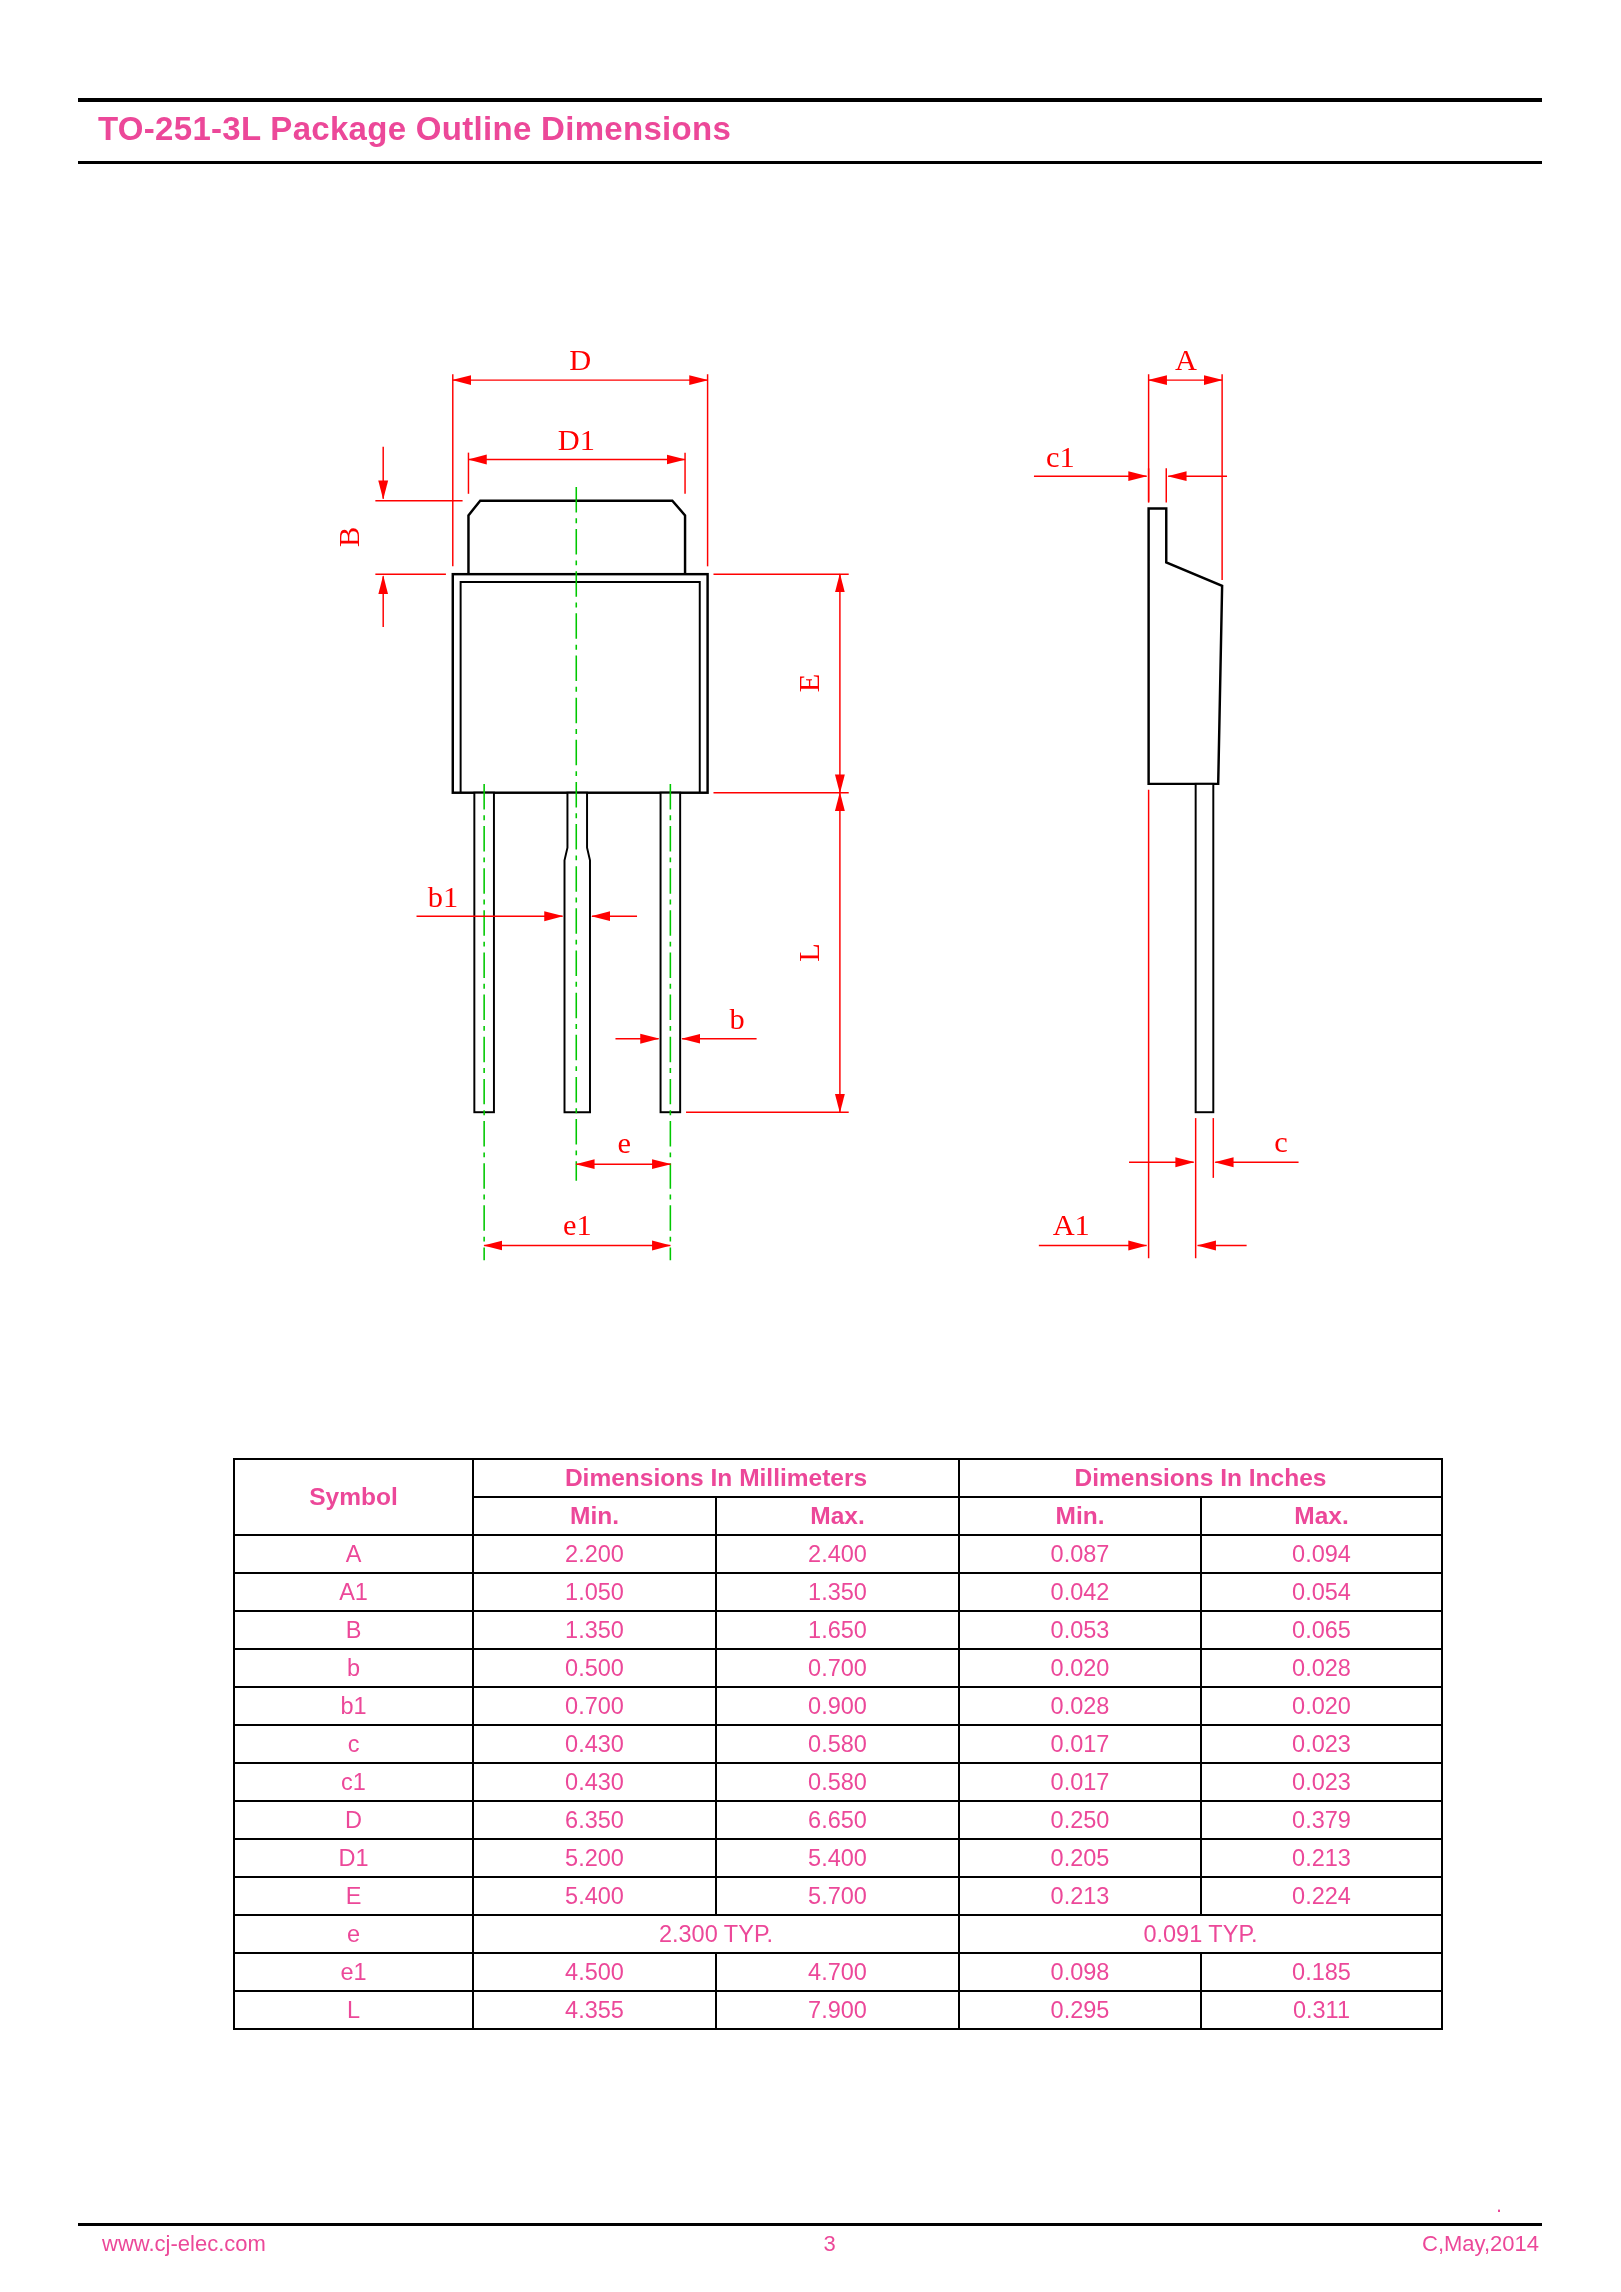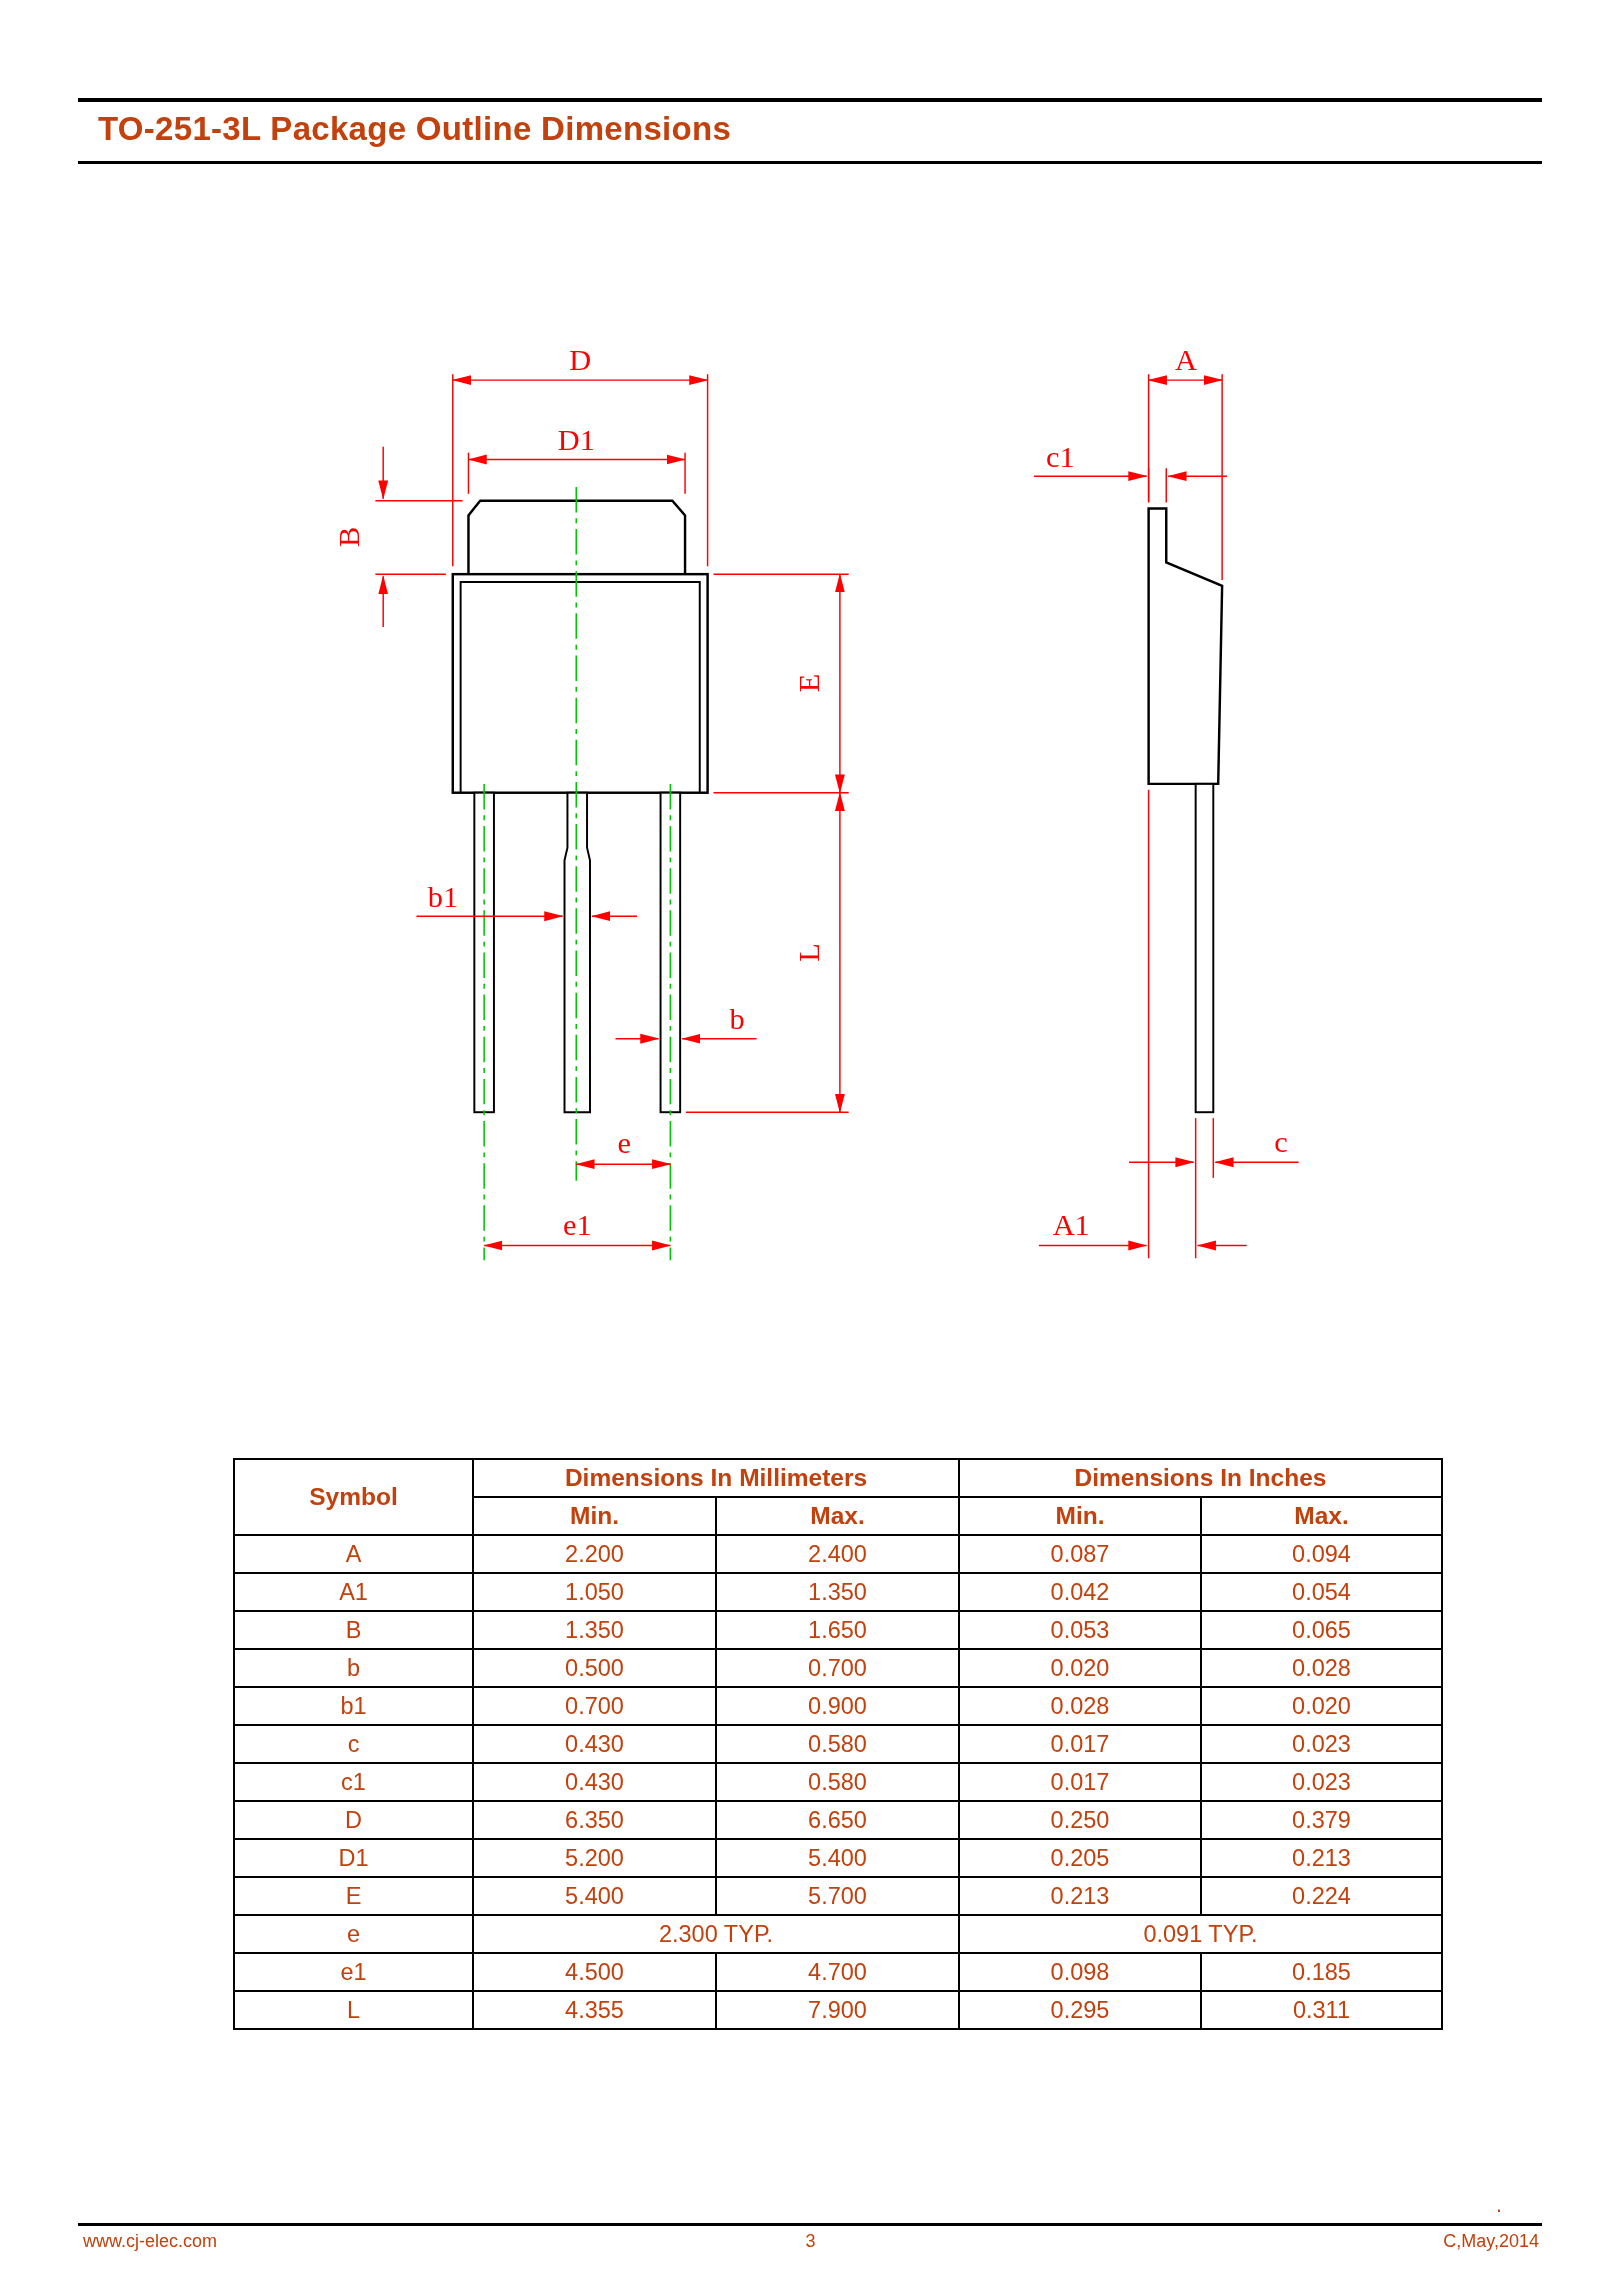--- a/index.html
+++ b/index.html
@@ -1,19 +1,19 @@
 <!DOCTYPE html>
 <html><head>
 <meta charset="utf-8">
 <style>
   * { margin:0; padding:0; box-sizing:border-box; }
   html,body { background:#e9e9e9; }
   .page {
     position:relative; width:1621px; height:2293px; margin:0 auto;
-    background:#ffffff; color:#c2410c; font-family:"Liberation Sans", sans-serif;
+    background:#ffffff; color:#ec4899; font-family:"Liberation Sans", sans-serif;
     overflow:hidden;
   }
   .rule { position:absolute; left:78px; width:1464px; background:#000; }
   .rule-top1 { top:98px; height:3.9px; }
   .rule-top2 { top:161px; height:2.9px; }
   .rule-bottom { top:2223px; height:2.9px; }
   .title { position:absolute; left:98px; top:110px; font-size:33px; font-weight:bold; letter-spacing:0.3px; }
 
   .drawing { position:absolute; left:0; top:274px; }
   .outline  { fill:#fff; stroke:#000; stroke-width:2.5; }
@@ -27,21 +27,21 @@
     position:absolute; left:233px; top:1458px; width:1209px;
     border-collapse:collapse; table-layout:fixed; border:2.9px solid #000;
   }
   .dim-table th, .dim-table td {
     border:2px solid #000; text-align:center; vertical-align:middle;
     height:38px; padding:0; overflow:hidden;
   }
   .dim-table th { font-size:24.5px; font-weight:bold; }
   .dim-table td { font-size:23.5px; font-weight:normal; }
 
-  .footer-text { position:absolute; top:2231px; font-size:18px; }
+  .footer-text { position:absolute; top:2231px; font-size:22px;margin-left:19px; }
   .f-left  { left:83px; }
   .f-center{ left:0; width:1621px; text-align:center; }
   .f-right { right:82px; }
   .f-dot   { position:absolute; top:2192px; left:1496px; font-size:21.6px; }
 </style>
 </head>
 <body>
 
 <div class="page">
 

